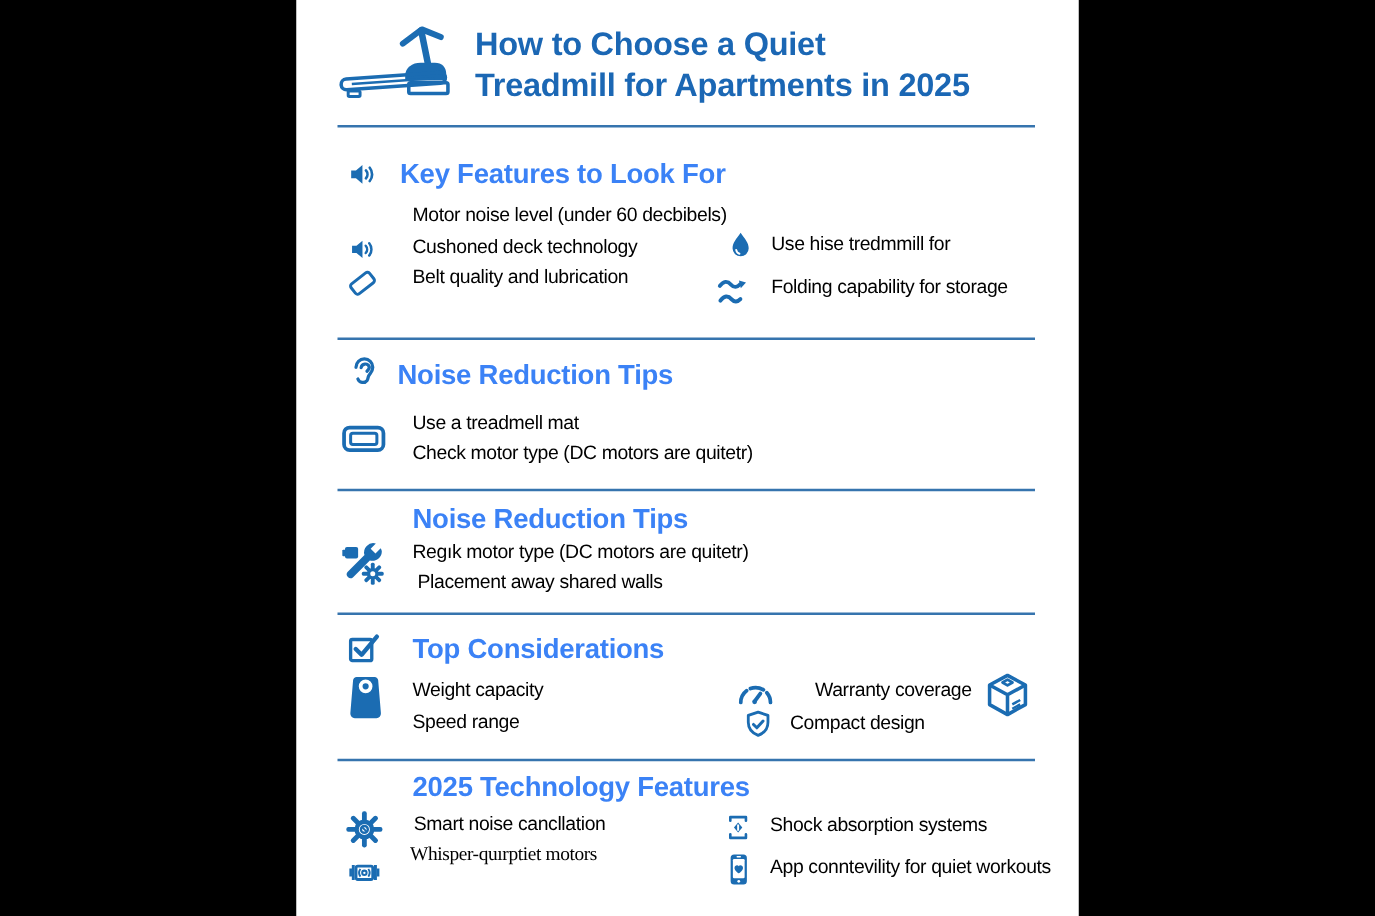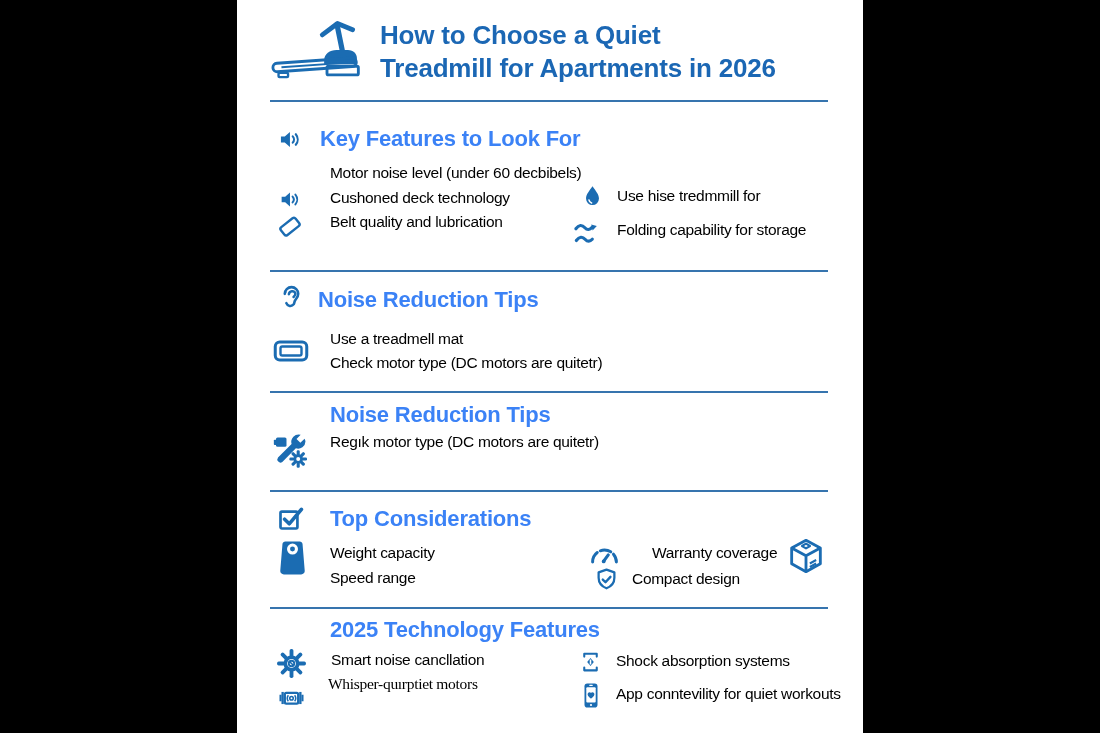--- a/index.html
+++ b/index.html
@@ -42,21 +42,21 @@
       <rect x="60" y="56" width="33" height="9" rx="1.5" stroke-width="3"></rect>
       <g transform="rotate(-4 48 55)">
         <rect x="3" y="50" width="88" height="9" rx="4.5" stroke-width="3"></rect>
         <line x1="12" y1="54.5" x2="82" y2="54.5" stroke-width="2"></line>
       </g>
       <rect x="9" y="63" width="10" height="4.5" rx="1" stroke-width="2.5"></rect>
     </svg>
   </div>
   <div class="abs title" style="left:143px;top:19px;">
     <div>How to Choose a Quiet</div>
-    <div>Treadmill for Apartments in 2026</div>
+    <div>Treadmill for Apartments in 2025</div>
   </div>
   <div class="hr" style="top:100px;"></div>
 
   <div class="abs" style="left:40px;top:126px;">
     <svg viewBox="0 0 24 24" width="27" height="27">
       <path d="M3.5 9.3v5.4h3.4l4.6 4V5.3l-4.6 4z" fill="#1b6cb2"></path>
       <path d="M14 9.2a4.2 4.2 0 010 5.6" fill="none" stroke="#1b6cb2" stroke-width="1.9" stroke-linecap="round"></path>
       <path d="M16.7 7.3a7.4 7.4 0 010 9.4" fill="none" stroke="#1b6cb2" stroke-width="1.9" stroke-linecap="round"></path>
     </svg>
   </div>
@@ -127,20 +127,21 @@
         <rect x="16" y="11.8" width="2" height="11.4" rx="0.8"></rect>
         <rect x="16" y="11.8" width="2" height="11.4" rx="0.8" transform="rotate(45 17 17.5)"></rect>
         <rect x="16" y="11.8" width="2" height="11.4" rx="0.8" transform="rotate(90 17 17.5)"></rect>
         <rect x="16" y="11.8" width="2" height="11.4" rx="0.8" transform="rotate(135 17 17.5)"></rect>
         <circle cx="17" cy="17.5" r="3"></circle>
       </g>
       <circle cx="17" cy="17.5" r="1.3" fill="#fff"></circle>
     </svg>
   </div>
   <div class="abs txt" style="left:93px;top:433px;">Regık motor type (DC motors are quitetr)</div>
+  <div class="abs txt" style="left:97px;top:457px;">Placement away shared walls</div>
 
   <div class="hr" style="top:490px;"></div>
 
   <div class="abs" style="left:40px;top:504px;">
     <svg viewBox="0 0 24 24" width="28" height="28">
       <rect x="3" y="6.5" width="14.5" height="14.5" rx="1.2" fill="none" stroke="#1b6cb2" stroke-width="2.3"></rect>
       <path d="M6.5 13l4 4L21 4.5" fill="none" stroke="#1b6cb2" stroke-width="3" stroke-linecap="round" stroke-linejoin="round"></path>
     </svg>
   </div>
   <div class="abs h2" style="left:93px;top:506px;">Top Considerations</div>

